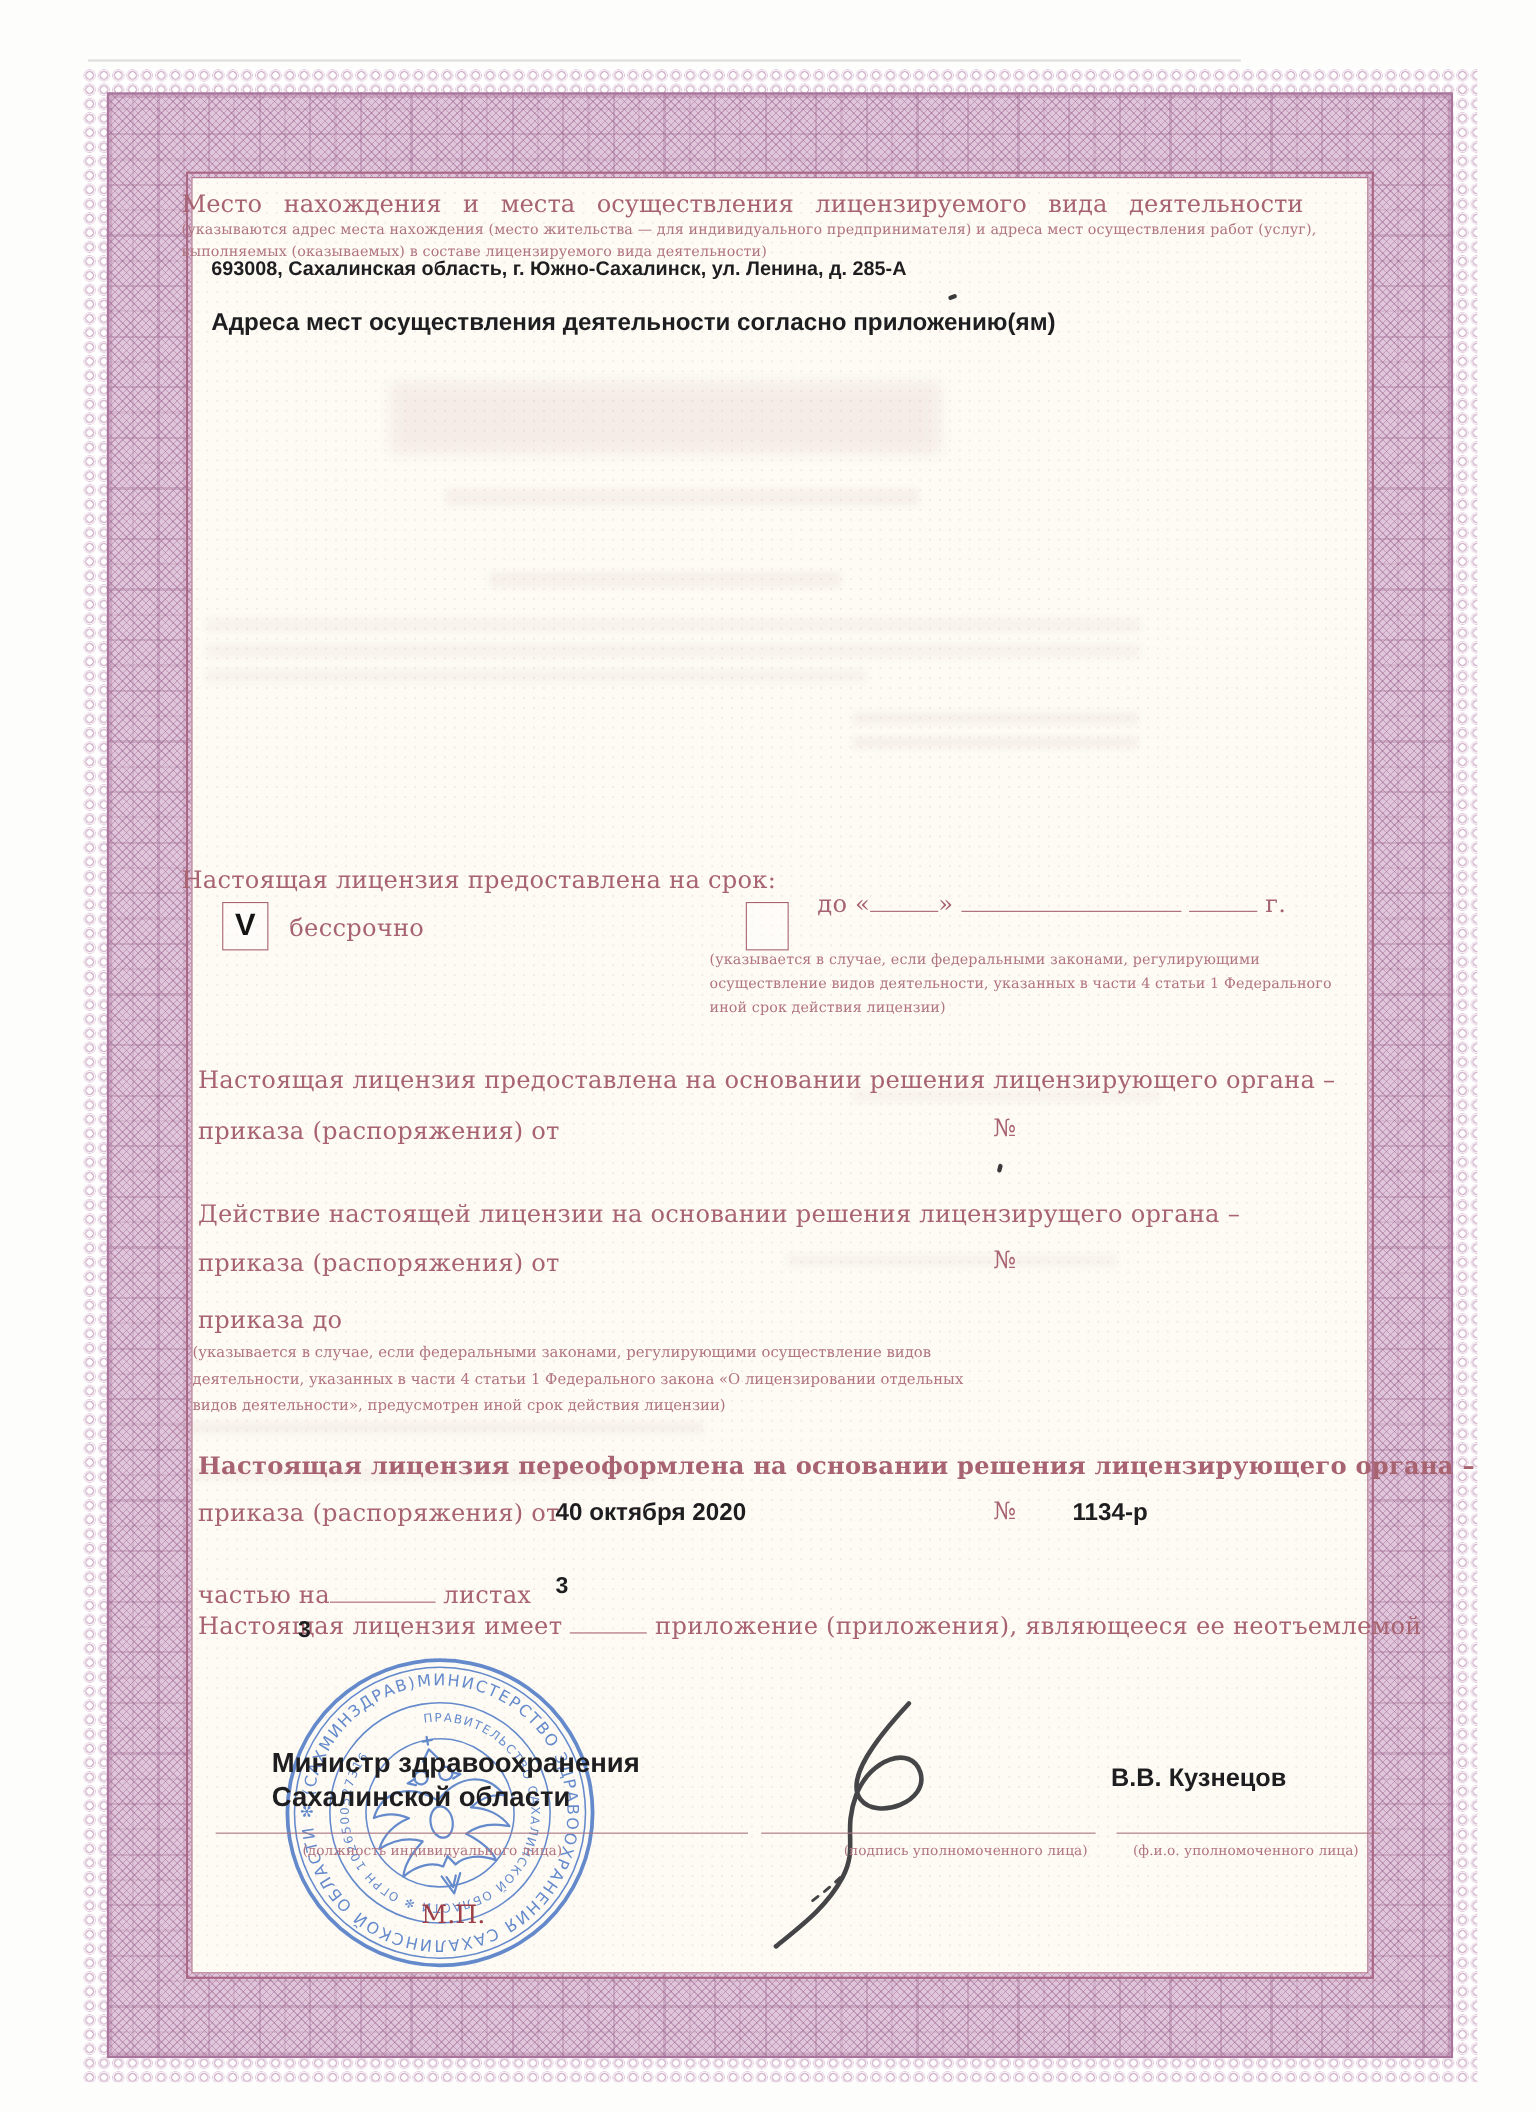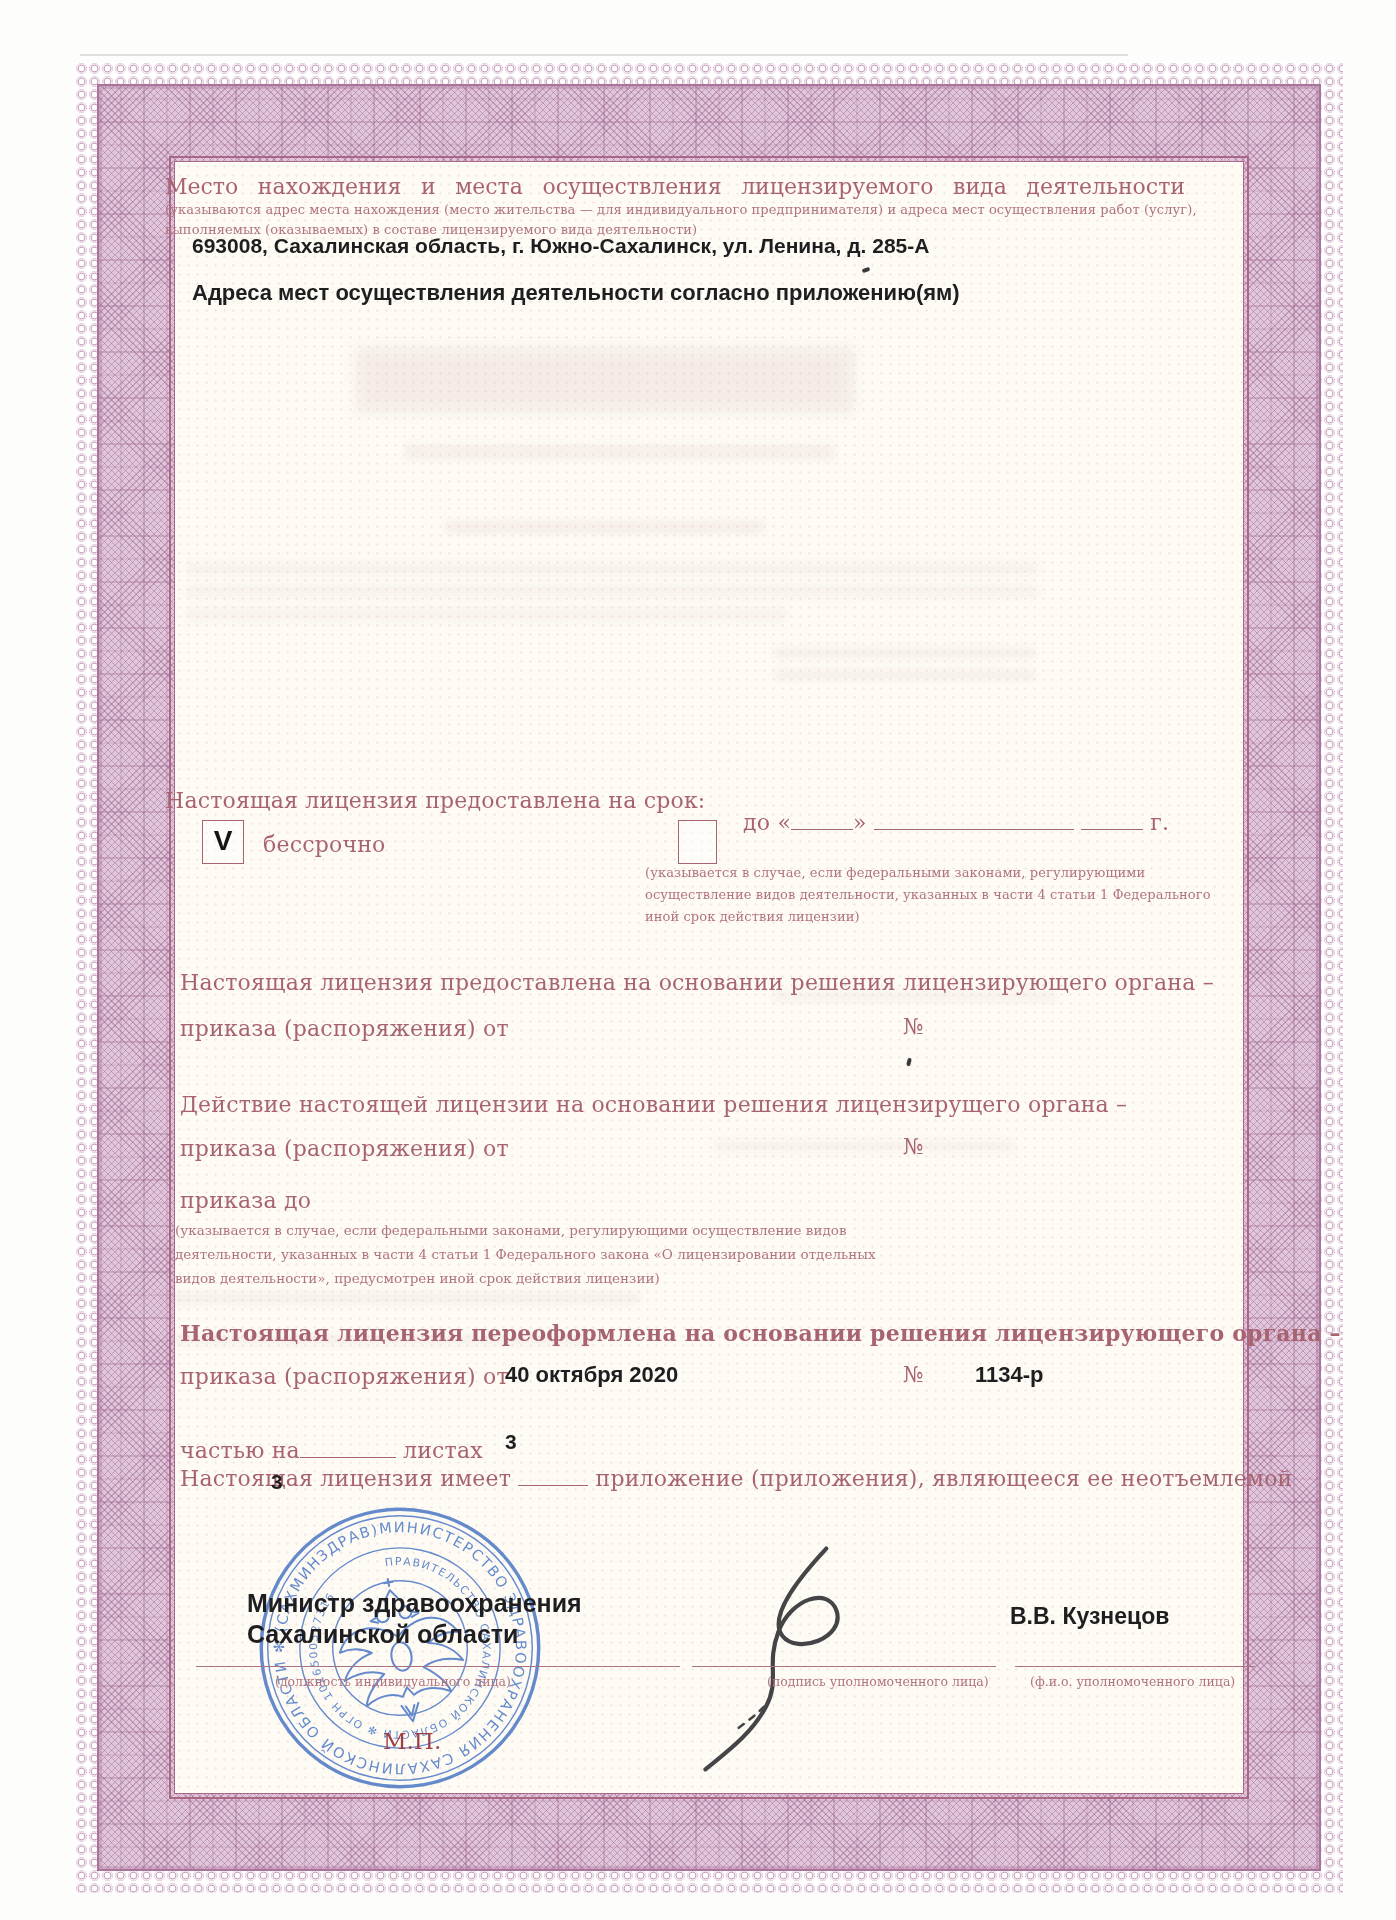--- a/index.html
+++ b/index.html
@@ -69,21 +69,21 @@
   <div class="ghost" style="left:700px;top:607px;width:260px;height:12px;opacity:.07;"></div>
   <div class="ghost" style="left:700px;top:928px;width:280px;height:12px;opacity:.06;"></div>
   <div class="ghost" style="left:640px;top:1078px;width:300px;height:12px;opacity:.06;"></div>
   <div class="ghost" style="left:85px;top:1230px;width:480px;height:12px;opacity:.07;"></div>
   <div class="ghost" style="left:100px;top:1272px;width:420px;height:12px;opacity:.07;"></div>
 
   <div class="abs rose" style="left:90px;top:112px;width:1020px;font-size:22px;text-align:justify;text-align-last:justify;white-space:nowrap;">Место нахождения и места осуществления лицензируемого вида деятельности</div>
   <div class="t rose-lt small" style="left:90px;top:140px;">(указываются адрес места нахождения (место жительства — для индивидуального предпринимателя) и адреса мест осуществления работ (услуг),</div>
   <div class="t rose-lt small" style="left:90px;top:160px;">выполняемых (оказываемых)  в составе лицензируемого вида деятельности)</div>
 
-  <div class="t blk" style="left:117px;top:172px;font-size:21px;">693008, Сахалинская область, г. Южно-Сахалинск, ул. Ленина, д. 285-А</div>
+  <div class="t blk" style="left:117px;top:172px;font-size:18px;">693008, Сахалинская область, г. Южно-Сахалинск, ул. Ленина, д. 285-А</div>
   <div class="t blk" style="left:117px;top:218px;font-size:22px;">Адреса мест осуществления деятельности согласно приложению(ям)</div>
   <div class="speck" style="left:787px;top:206px;width:8px;height:4px;transform:rotate(-20deg);"></div>
 
   <div class="t rose main" style="left:90px;top:726px;">Настоящая лицензия предоставлена на срок:</div>
 
   <div class="checkbox" style="left:127px;top:758px;width:40px;height:42px;">
     <span class="vmark">V</span>
   </div>
   <div class="t rose main" style="left:188px;top:770px;">бессрочно</div>
 

